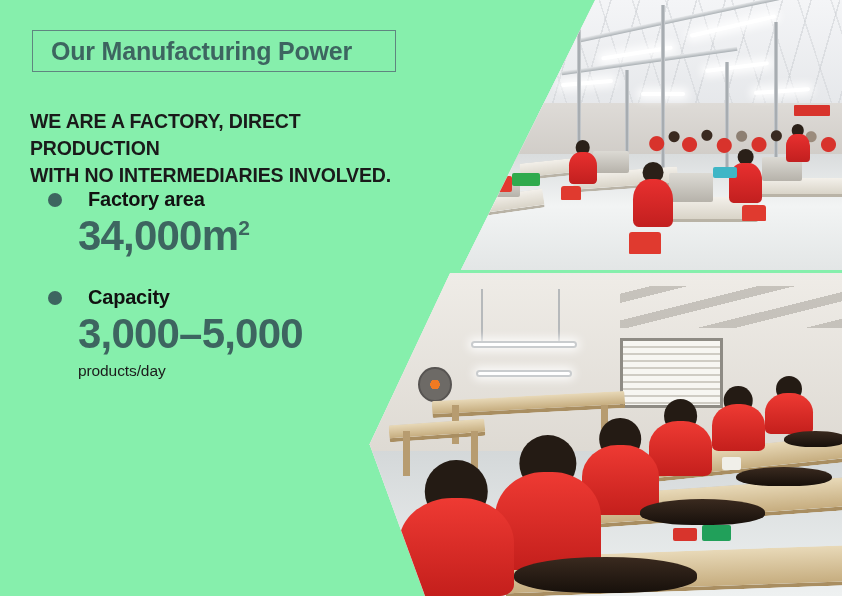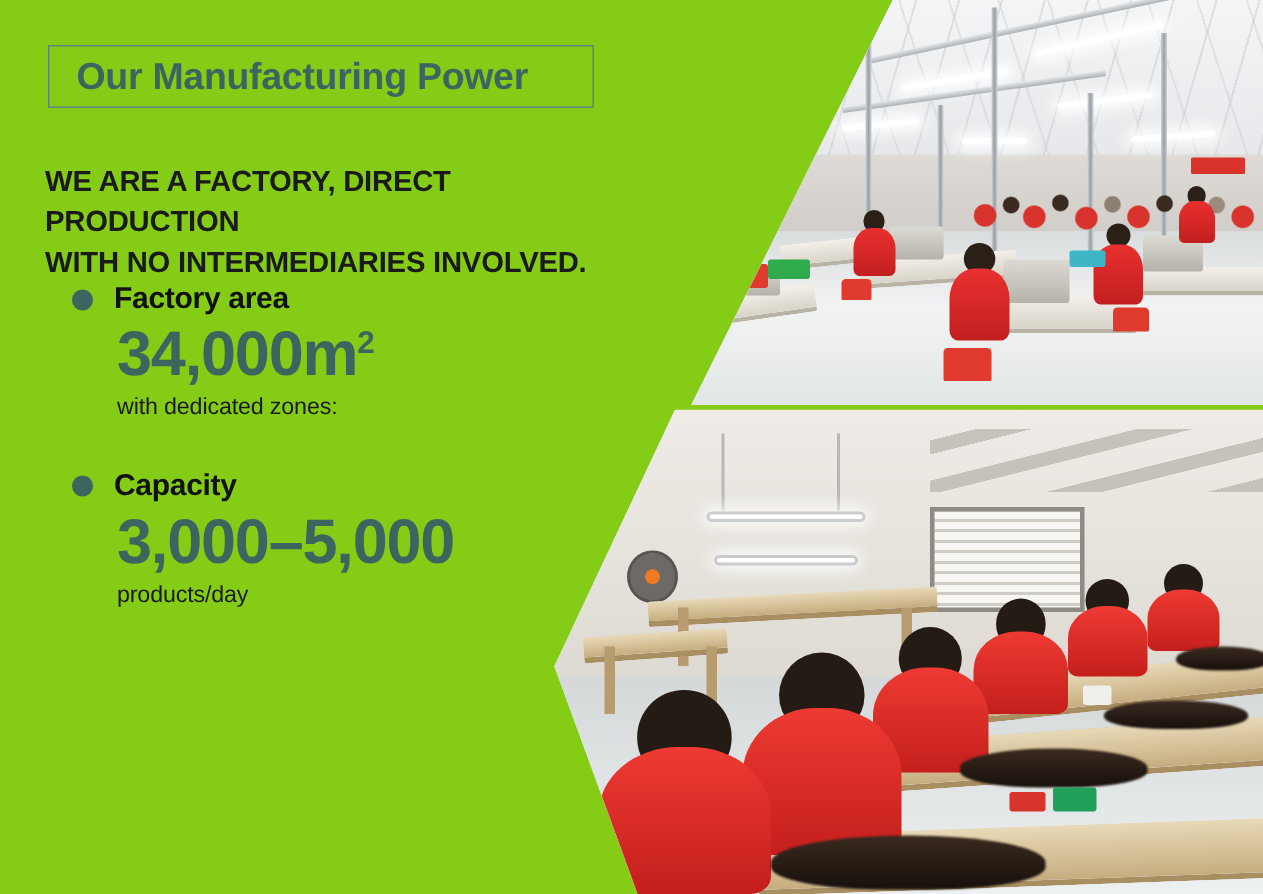--- a/index.html
+++ b/index.html
@@ -9,21 +9,21 @@
   body {
     width: 842px;
     height: 596px;
     overflow: hidden;
     font-family: "Liberation Sans", sans-serif;
   }
   #slide {
     position: relative;
     width: 842px;
     height: 596px;
-    background: #84cc16;
+    background: #86efac;
     overflow: hidden;
   }
 
   
   .left-col {
     position: absolute;
     left: 0; top: 0;
     width: 430px;
     height: 596px;
     z-index: 5;
@@ -68,21 +68,21 @@
     top: 188px;
     width: 400px;
   }
 
   .stat-block { position: relative; }
   .stat-block + .stat-block { margin-top: 28px; }
 
   .stat-head {
     display: flex;
     align-items: center;
-    gap: 14px;
+    gap: 26px;
     margin-bottom: 2px;
   }
   .bullet {
     width: 14px;
     height: 14px;
     border-radius: 50%;
     background: #3d6560;
     flex: 0 0 auto;
     margin-left: 18px;
   }
@@ -286,21 +286,20 @@
 
     <div class="stats">
 
       <div class="stat-block">
         <div class="stat-head">
           <span class="bullet"></span>
           <span class="stat-label">Factory area</span>
         </div>
         <div class="stat-value"><span>34,000m</span><sup>2</sup></div>
         <div class="stat-note">
-          <span class="ln">with dedicated zones:</span>
         </div>
       </div>
 
       <div class="stat-block">
         <div class="stat-head">
           <span class="bullet"></span>
           <span class="stat-label">Capacity</span>
         </div>
         <div class="stat-value"><span>3,000–5,000</span><sup></sup></div>
         <div class="stat-note">

